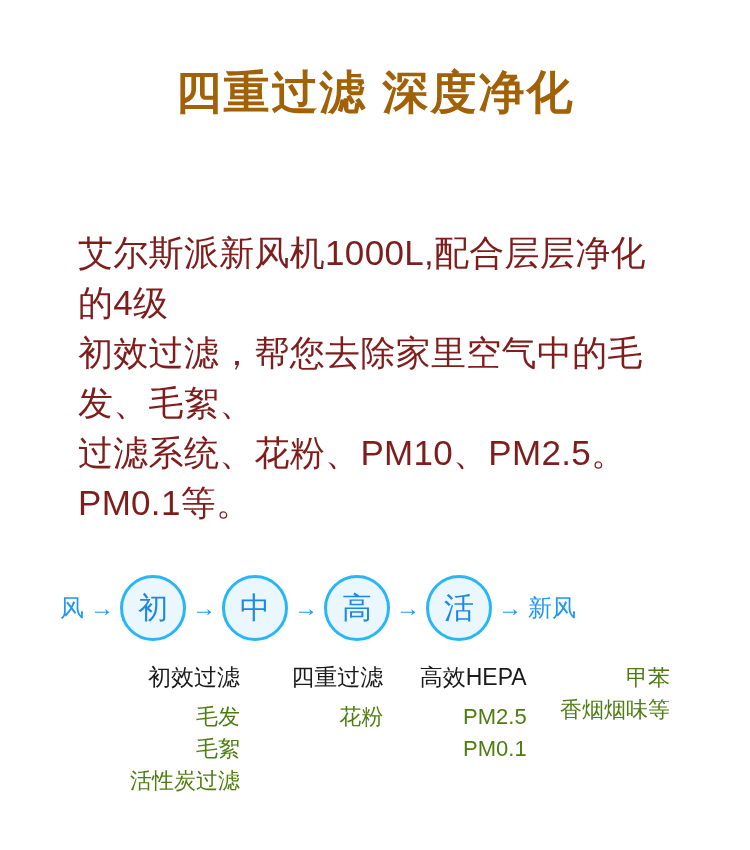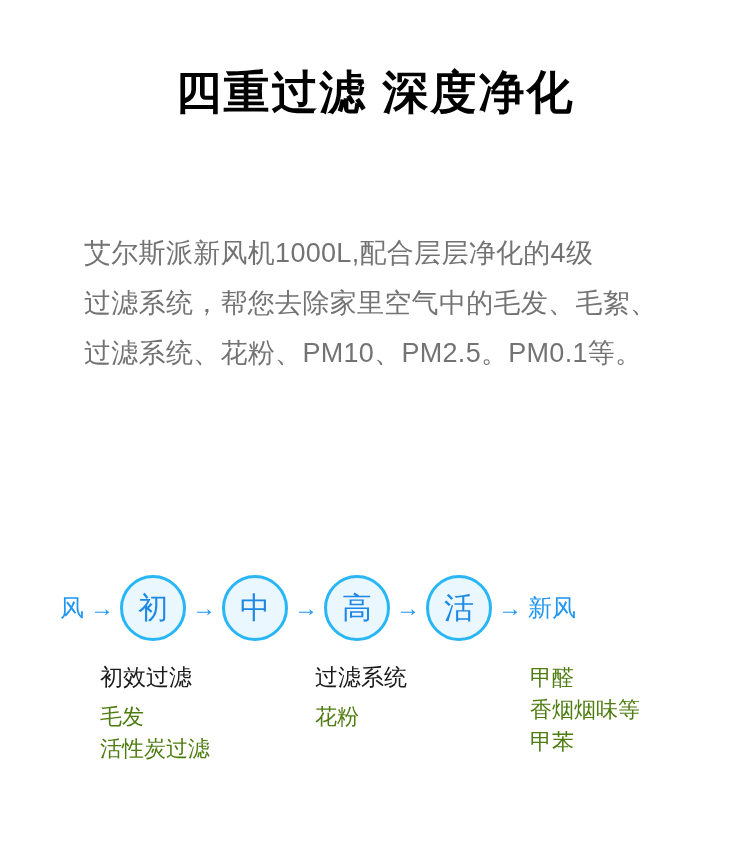--- a/index.html
+++ b/index.html
@@ -24,33 +24,33 @@
   
   .title {
     position: absolute;
     top: 62px;
     left: 0;
     width: 750px;
     text-align: center;
     font-size: 46px;
     font-weight: bold;
     letter-spacing: 2px;
-    color: #000000;
+    color: #a16207;
     white-space: nowrap;
   }
 
   
   .paragraph {
     position: absolute;
     top: 228px;
-    left: 84px;
+    left: 78px;
     width: 600px;
-    font-size: 27px;
+    font-size: 35px;
     line-height: 50px;
-    color: #737373;
+    color: #7f1d1d;
     letter-spacing: 0.3px;
   }
   .paragraph p {
     margin: 0;
   }
 
   
   .flow {
     position: absolute;
     top: 568px;
@@ -90,21 +90,21 @@
   .columns {
     position: absolute;
     top: 662px;
     left: 100px;
     width: 570px;
     display: flex;
     justify-content: space-between;
   }
   .col {
     width: 140px;
-    text-align: left;
+    text-align: right;
   }
   .col .head {
     font-size: 23px;
     color: #1a1a1a;
     margin-bottom: 8px;
     white-space: nowrap;
   }
   .col .item {
     font-size: 22px;
     color: #4d7c0f;
@@ -114,21 +114,21 @@
 </style>
 </head>
 <body>
 
 <div class="page">
 
   <div class="title">四重过滤 深度净化</div>
 
   <div class="paragraph">
     <p>艾尔斯派新风机1000L,配合层层净化的4级</p>
-    <p>过滤系统，帮您去除家里空气中的毛发、毛絮、</p>
+    <p>初效过滤，帮您去除家里空气中的毛发、毛絮、</p>
     <p>过滤系统、花粉、PM10、PM2.5。PM0.1等。</p>
   </div>
 
   <div class="flow">
     <span class="flow-label">风</span>
     <span class="flow-arrow">→</span>
     <span class="circle">初</span>
     <span class="flow-arrow">→</span>
     <span class="circle">中</span>
     <span class="flow-arrow">→</span>
@@ -137,30 +137,35 @@
     <span class="circle">活</span>
     <span class="flow-arrow">→</span>
     <span class="flow-label">新风</span>
   </div>
 
   <div class="columns">
 
     <div class="col">
       <div class="head">初效过滤</div>
       <div class="item">毛发</div>
+      <div class="item">毛絮</div>
       <div class="item">活性炭过滤</div>
     </div>
 
     <div class="col">
-      <div class="head">过滤系统</div>
+      <div class="head">四重过滤</div>
       <div class="item">花粉</div>
     </div>
 
+    <div class="col">
+      <div class="head">高效HEPA</div>
+      <div class="item">PM2.5</div>
+      <div class="item">PM0.1</div>
+    </div>
 
     <div class="col">
-      <div class="item">甲醛</div>
+      <div class="item">甲苯</div>
       <div class="item">香烟烟味等</div>
-      <div class="item">甲苯</div>
     </div>
 
   </div>
 
 </div>
 
 </body></html>

